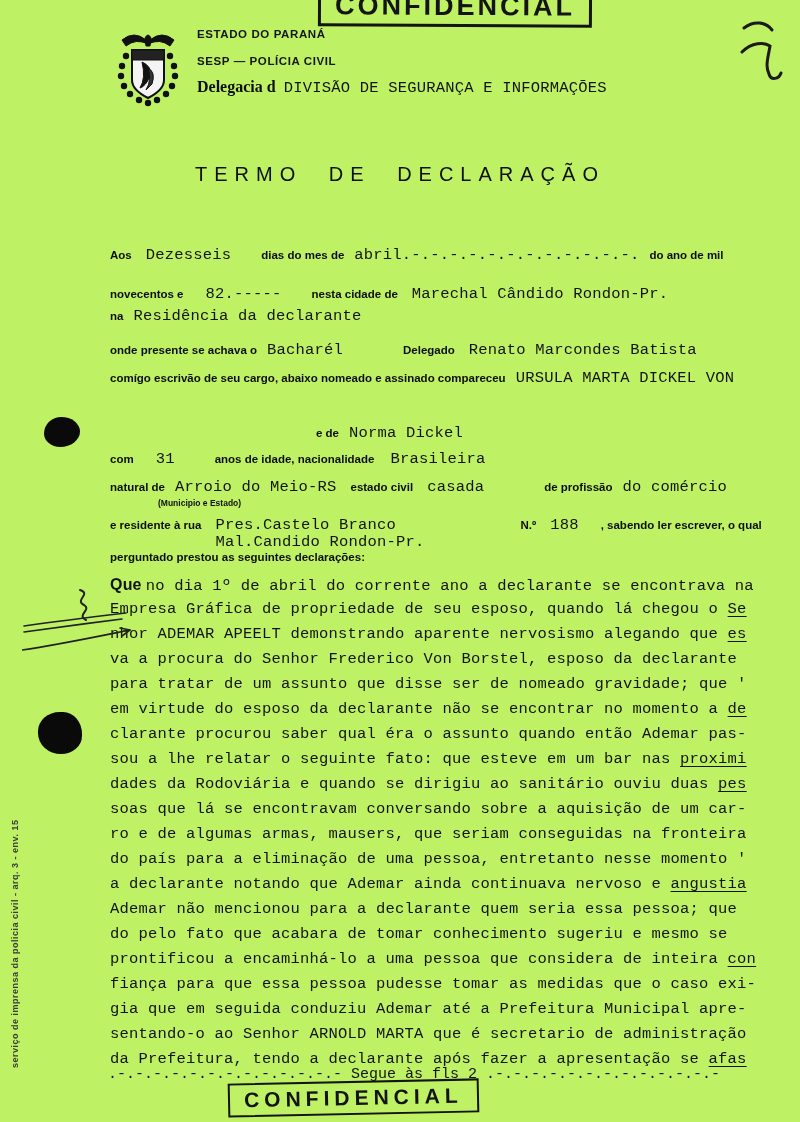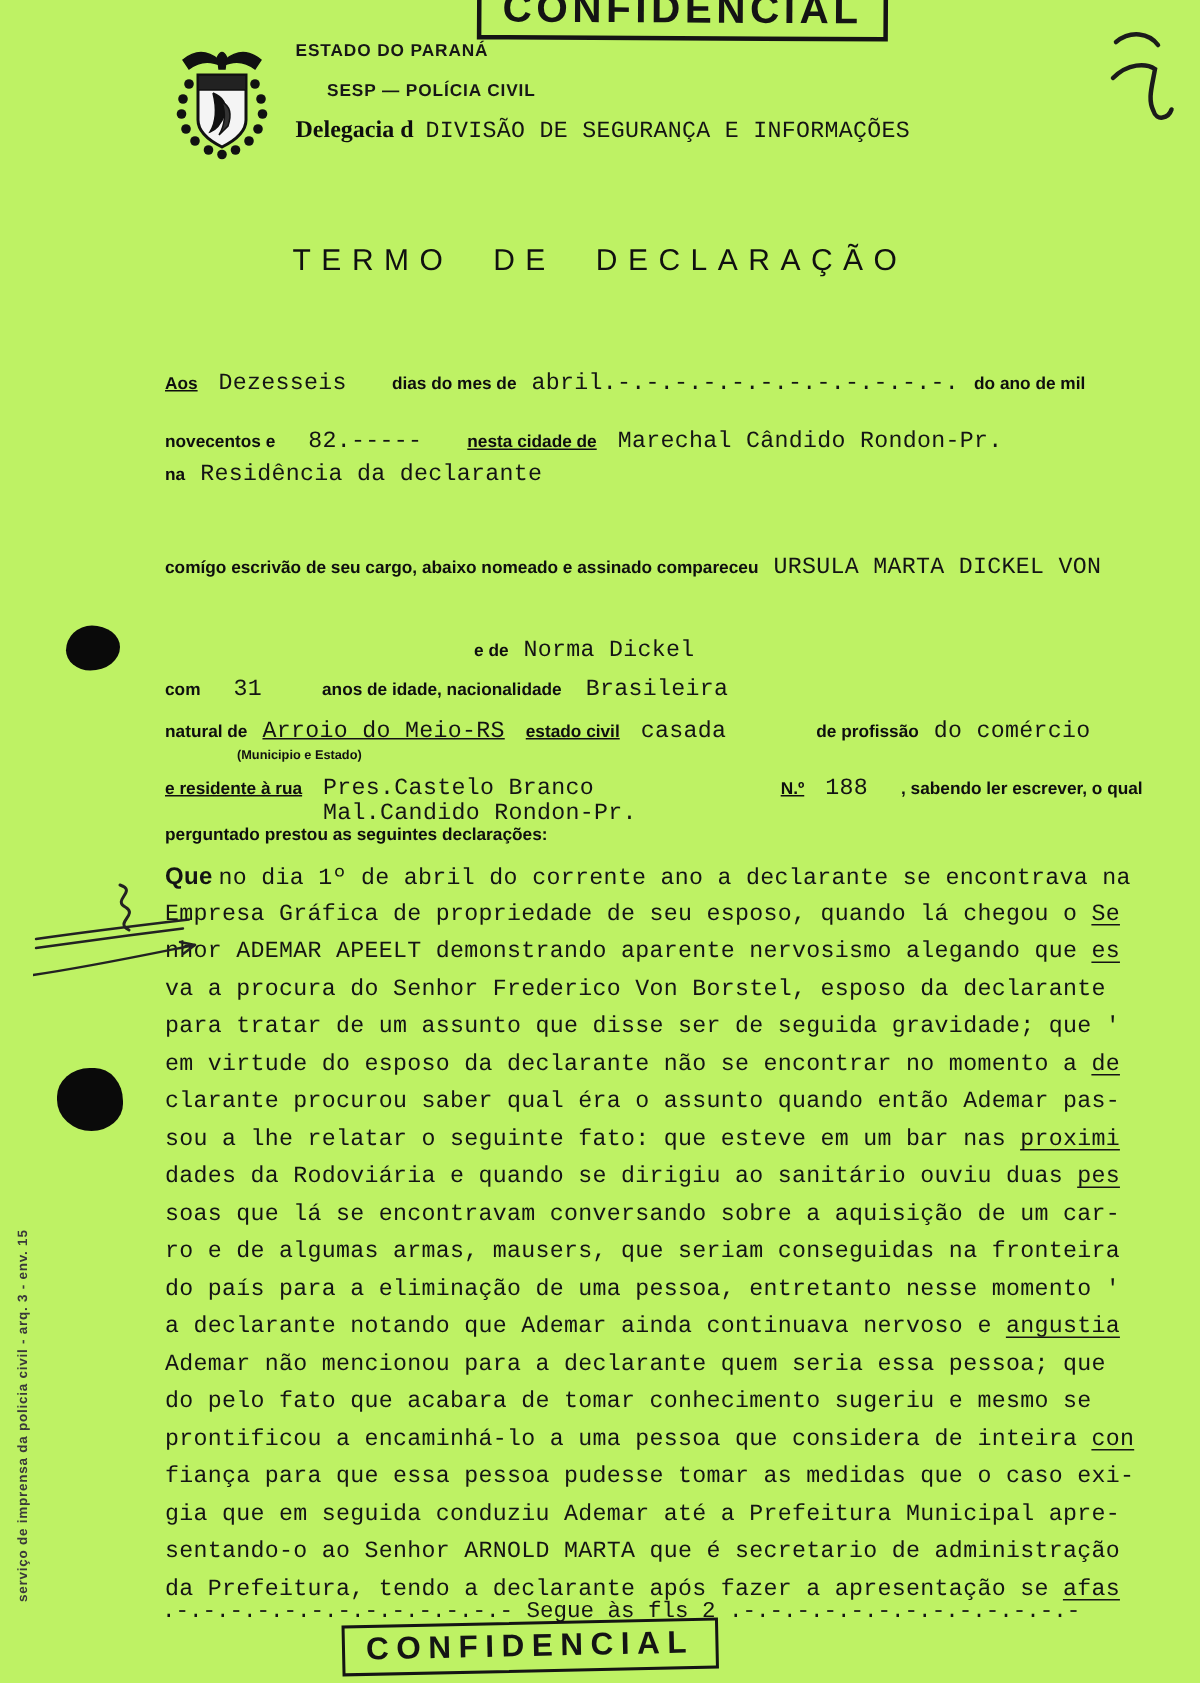--- a/index.html
+++ b/index.html
@@ -19,37 +19,37 @@
     font-size:27px;letter-spacing:3px;transform:rotate(.3deg);
   }
   .stamp-bottom{
     left:228px;top:1081px;padding:3px 14px;
     font-size:21px;letter-spacing:5px;border-width:2px;
     transform:rotate(-1.2deg);
   }
   
   .emblem{position:absolute;left:112px;top:28px;}
   .hdr-org{position:absolute;left:197px;top:28px;font-size:11.5px;font-weight:bold;letter-spacing:.6px;}
-  .hdr-sesp{position:absolute;left:197px;top:55px;font-size:11.5px;font-weight:bold;letter-spacing:.6px;margin-left:21px;}
+  .hdr-sesp{position:absolute;left:197px;top:55px;font-size:11.5px;font-weight:bold;letter-spacing:.6px;}
   .hdr-deleg{position:absolute;left:197px;top:78px;display:flex;align-items:baseline;}
   .hdr-deleg .plabel{font-family:"Liberation Serif",serif;font-weight:bold;font-size:16px;margin-right:8px;}
   .hw7{position:absolute;left:738px;top:18px;}
   
   .doc-title{
     position:absolute;left:0;top:163px;width:100%;text-align:center;
     font-size:20px;font-weight:normal;letter-spacing:7px;word-spacing:14px;color:#101010;
   }
   
   .fline{position:absolute;left:110px;width:672px;display:flex;align-items:baseline;white-space:nowrap;}
   .plabel{font-size:11.5px;font-weight:bold;color:#0e0e0e;}
   .typed{
     font-family:"Liberation Mono","DejaVu Sans Mono",monospace;
     font-size:15.5px;letter-spacing:.2px;color:#141414;
   }
-  .mr6{margin-right:16px;}.mr10{margin-right:10px;}.mr14{margin-right:14px;text-decoration:underline;}
+  .mr6{margin-right:16px;}.mr10{margin-right:10px;}.mr14{margin-right:14px;}
   .mr22{margin-right:22px;}.mr30{margin-right:30px;}.mr40{margin-right:40px;}.mr60{margin-right:60px;}
   .note-small{position:absolute;left:158px;top:498px;font-size:8.5px;font-weight:bold;color:#111;}
   .addr-stack .typed{display:block;line-height:17px;}
   
   .body-block{position:absolute;left:110px;top:572px;width:680px;}
   .body-line{
     height:25px;line-height:25px;white-space:nowrap;
     font-family:"Liberation Mono","DejaVu Sans Mono",monospace;
     font-size:15.5px;letter-spacing:.2px;color:#141414;
   }
@@ -141,20 +141,26 @@
     <span class="typed mr30">82.-----</span>
     <span class="plabel mr14">nesta cidade de</span>
     <span class="typed">Marechal Cândido Rondon-Pr.</span>
   </div>
 
   <div class="fline" style="top:307px">
     <span class="plabel mr10">na</span>
     <span class="typed">Residência da declarante</span>
   </div>
 
+  <div class="fline" style="top:341px">
+    <span class="plabel mr10">onde presente se achava o</span>
+    <span class="typed mr60">Bacharél</span>
+    <span class="plabel mr14">Delegado</span>
+    <span class="typed">Renato Marcondes Batista</span>
+  </div>
 
   <div class="fline" style="top:369px">
     <span class="plabel mr10">comígo escrivão de seu cargo, abaixo nomeado e assinado compareceu</span>
     <span class="typed">URSULA MARTA DICKEL VON</span>
   </div>
 
 
   <div class="fline" style="top:424px;left:316px">
     <span class="plabel mr10">e de</span>
     <span class="typed">Norma Dickel</span>
@@ -191,21 +197,21 @@
 
   <div class="fline" style="top:551px">
     <span class="plabel">perguntado prestou as seguintes declarações:</span>
   </div>
 
   <div class="body-block" id="body-block">
       <div class="body-line"><span class="lead">Que</span>no dia 1º de abril do corrente ano a declarante se encontrava na</div>
       <div class="body-line">Empresa Gráfica de propriedade de seu esposo, quando lá chegou o <span class="u-tail">Se</span></div>
       <div class="body-line">nhor ADEMAR APEELT demonstrando aparente nervosismo alegando que <span class="u-tail">es</span></div>
       <div class="body-line">va a procura do Senhor Frederico Von Borstel, esposo da declarante</div>
-      <div class="body-line">para tratar de um assunto que disse ser de seguida gravidade; que '</div>
+      <div class="body-line">para tratar de um assunto que disse ser de nomeado gravidade; que '</div>
       <div class="body-line">em virtude do esposo da declarante não se encontrar no momento a <span class="u-tail">de</span></div>
       <div class="body-line">clarante procurou saber qual éra o assunto quando então Ademar pas-</div>
       <div class="body-line">sou a lhe relatar o seguinte fato: que esteve em um bar nas <span class="u-tail">proximi</span></div>
       <div class="body-line">dades da Rodoviária e quando se dirigiu ao sanitário ouviu duas <span class="u-tail">pes</span></div>
       <div class="body-line">soas que lá se encontravam conversando sobre a aquisição de um car-</div>
       <div class="body-line">ro e de algumas armas, mausers, que seriam conseguidas na fronteira</div>
       <div class="body-line">do país para a eliminação de uma pessoa, entretanto nesse momento '</div>
       <div class="body-line">a declarante notando que Ademar ainda continuava nervoso e <span class="u-tail">angustia</span></div>
       <div class="body-line">Ademar não mencionou para a declarante quem seria essa pessoa; que</div>
       <div class="body-line">do pelo fato que acabara de tomar conhecimento sugeriu e mesmo se</div>

